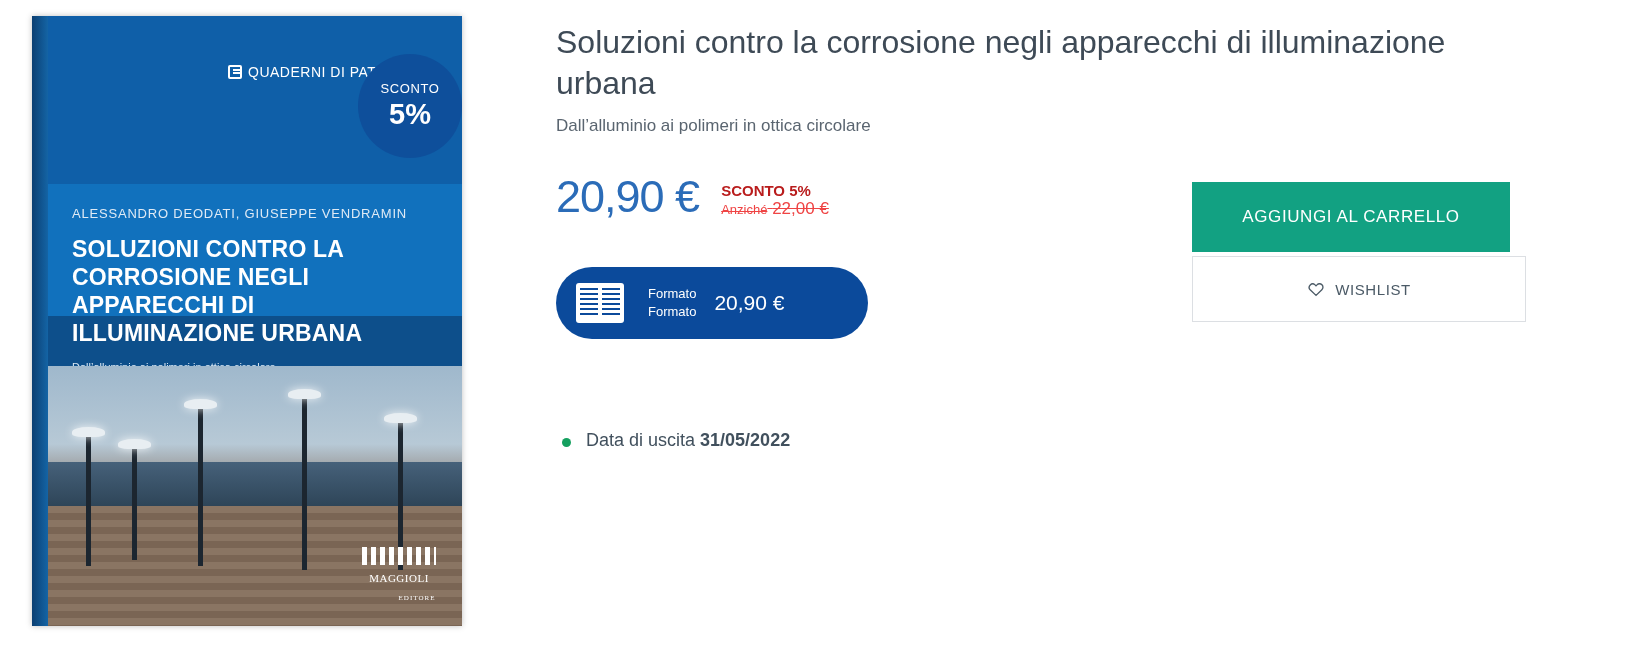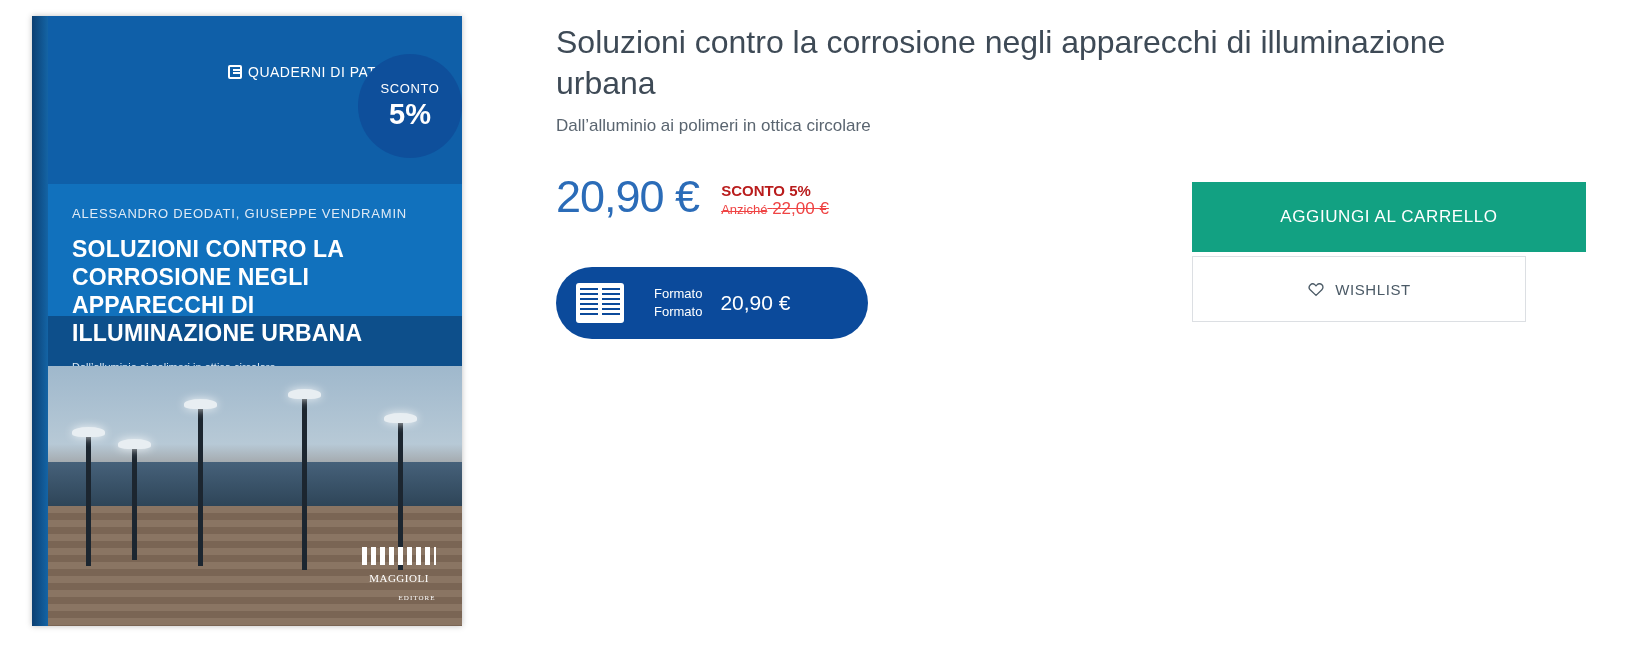--- a/index.html
+++ b/index.html
@@ -211,21 +211,21 @@
     flex: 0 0 auto;
   }
   .format-icon:before, .format-icon:after {
     content: "";
     position: absolute; top: 5px; width: 18px; height: 30px;
     background: repeating-linear-gradient(to bottom,#0b4a9b 0 2px,#fff 2px 5px);
   }
   .format-icon:before { left: 4px; }
   .format-icon:after { right: 4px; }
   .format-label {
-    margin-left: 30px;
+    margin-left: 24px;
     font-size: 13px;
     line-height: 1.35;
   }
   .format-price {
     margin-left: 18px;
     font-size: 21px;
   }
 
   .bullets {
     position: absolute;
@@ -246,21 +246,21 @@
     background: #15a05f;
   }
   .bullets b { font-weight: bold; }
 
   .actions {
     position: absolute;
     left: 1192px; top: 182px;
     width: 334px;
   }
   .btn-cart {
-    width: 394px; height: 70px;
+    width: 318px; height: 70px;
     background: #12a182;
     color: #ffffff;
     border: none;
     font-size: 17px;
     letter-spacing: .6px;
     cursor: pointer;
     font-family: "Liberation Sans", sans-serif;
   }
   .btn-wishlist {
     width: 334px; height: 66px;
@@ -339,20 +339,23 @@
     <div class="format-pill">
       <span class="format-icon"></span>
       <span class="format-label">
         <span>Formato</span><br>
         <span>Formato</span>
       </span>
       <span class="format-price">20,90 €</span>
     </div>
 
     <ul class="bullets">
+      <li>
+        <span>Data di uscita </span><b>31/05/2022</b>
+      </li>
     </ul>
   </div>
 
   <div class="actions">
     <button class="btn-cart">AGGIUNGI AL CARRELLO</button>
     <button class="btn-wishlist">
       <span class="heart">
         <svg viewBox="0 0 24 24" width="18" height="18" fill="none" stroke="#4b5a66" stroke-width="1.8">
           <path d="M12 20.5 4.2 13a4.6 4.6 0 0 1 6.5-6.5l1.3 1.3 1.3-1.3A4.6 4.6 0 1 1 19.8 13z"></path>
         </svg>

